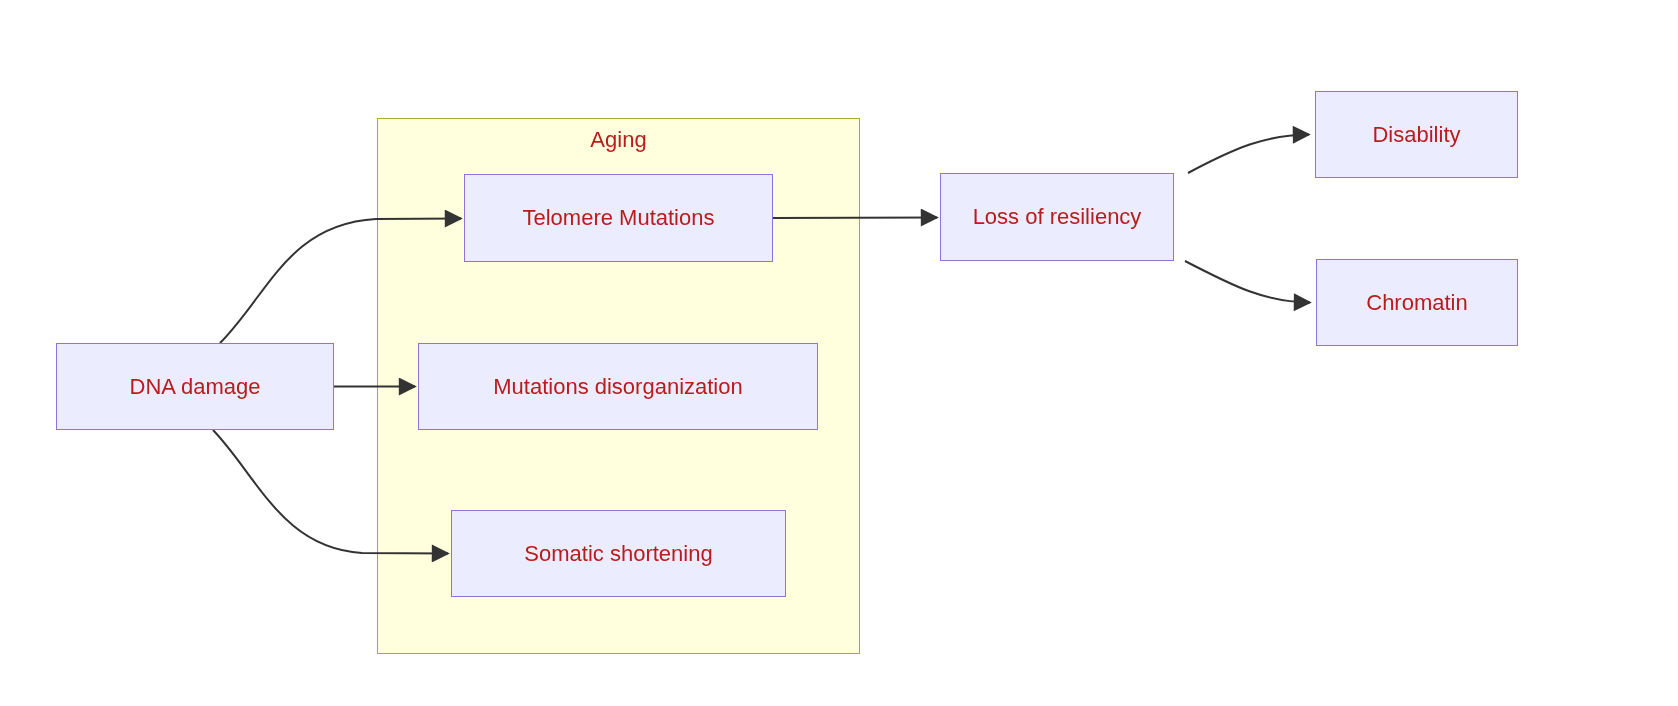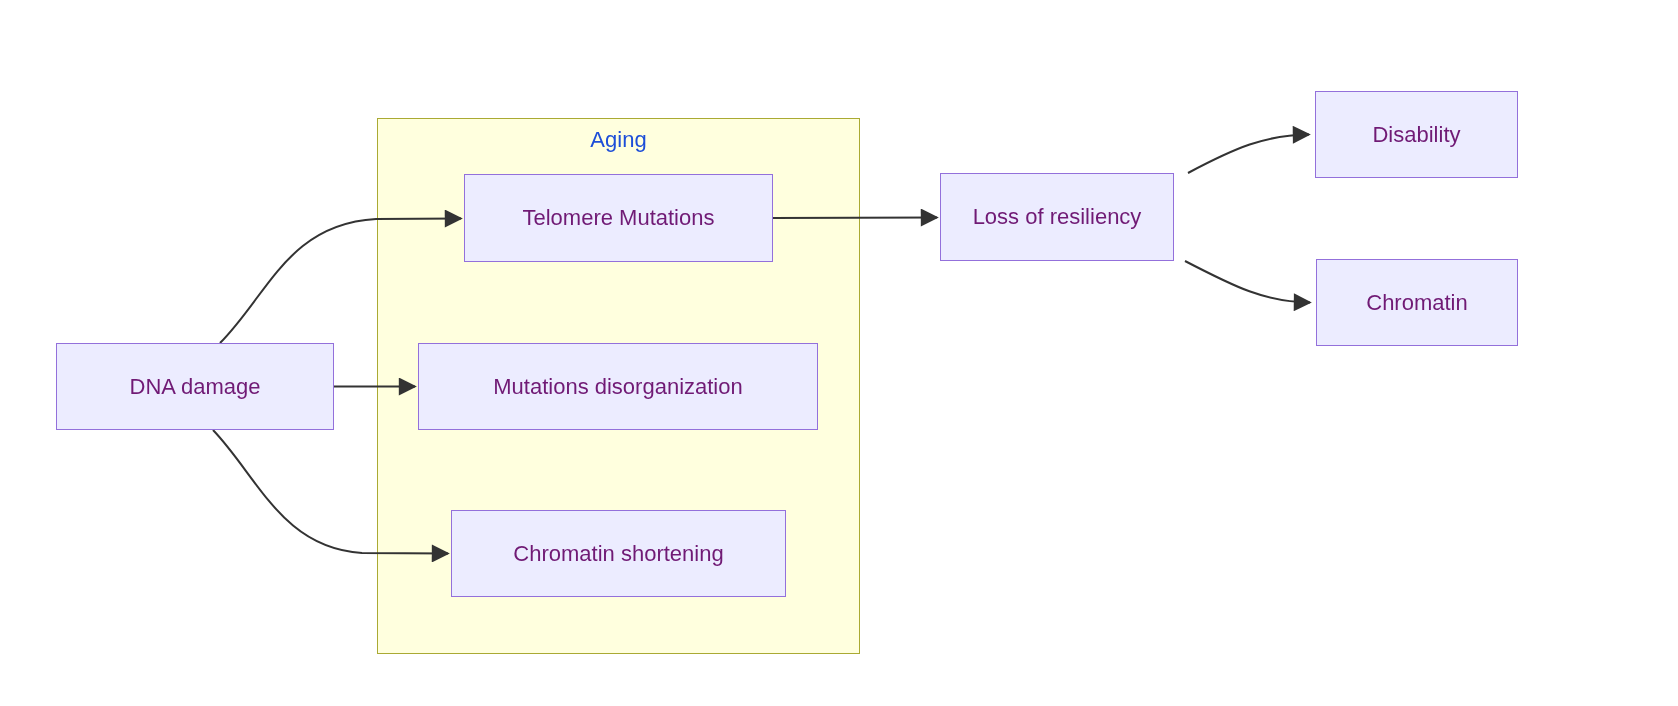--- a/index.html
+++ b/index.html
@@ -33,32 +33,32 @@
     border: 1px solid #aaaa33;
     box-sizing: border-box;
   }
   .cluster-label {
     position: absolute;
     left: 0;
     top: 8px;
     width: 100%;
     text-align: center;
     font-size: 22px;
-    color: #1d4ed8;
+    color: #b91c1c;
   }
   .node {
     position: absolute;
     background: #ececff;
     border: 1px solid #9370db;
     box-sizing: border-box;
     display: flex;
     align-items: center;
     justify-content: center;
     font-size: 22px;
-    color: #701a75;
+    color: #b91c1c;
     white-space: nowrap;
   }
   .edge {
     stroke: #333333;
     stroke-width: 2;
     fill: none;
   }
 </style>
 </head>
 <body>
@@ -89,21 +89,21 @@
 
   <div class="node" style="left:464px; top:174px; width:309px; height:88px;">
     <span>Telomere Mutations</span>
   </div>
 
   <div class="node" style="left:418px; top:343px; width:400px; height:87px;">
     <span>Mutations disorganization</span>
   </div>
 
   <div class="node" style="left:451px; top:510px; width:335px; height:87px;">
-    <span>Chromatin shortening</span>
+    <span>Somatic shortening</span>
   </div>
 
   <div class="node" style="left:940px; top:173px; width:234px; height:88px;">
     <span>Loss of resiliency</span>
   </div>
 
   <div class="node" style="left:1315px; top:91px; width:203px; height:87px;">
     <span>Disability</span>
   </div>
 

